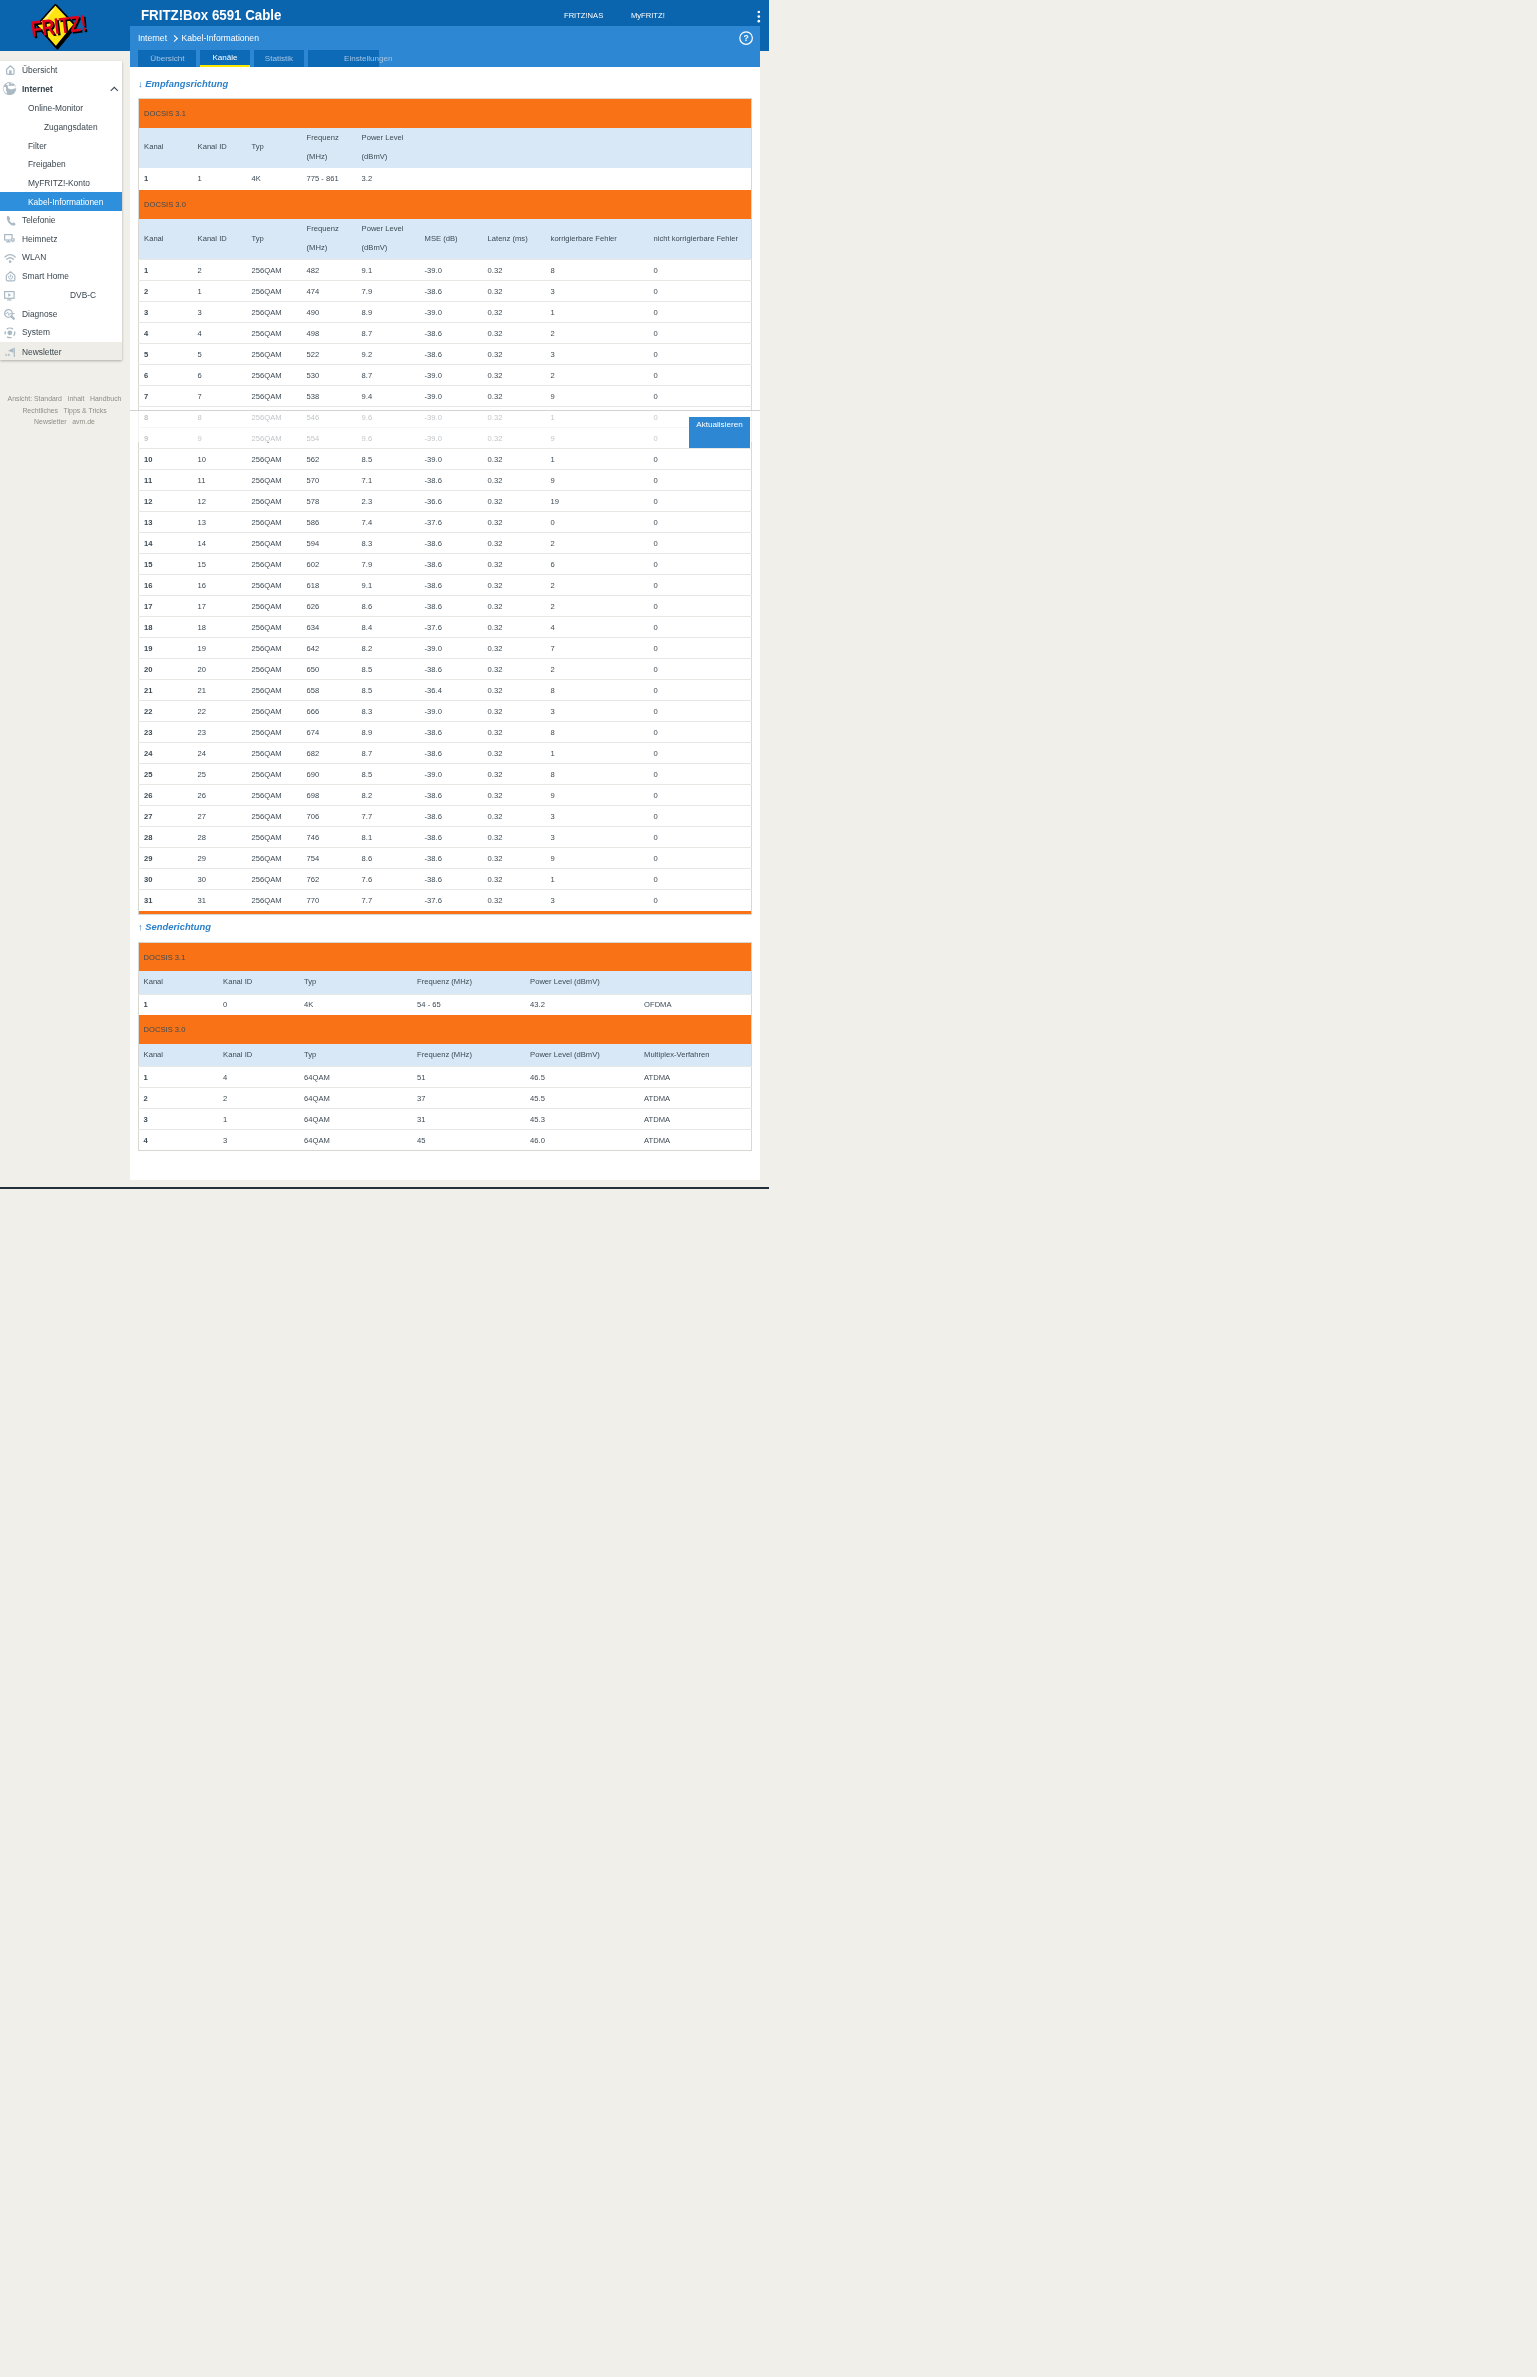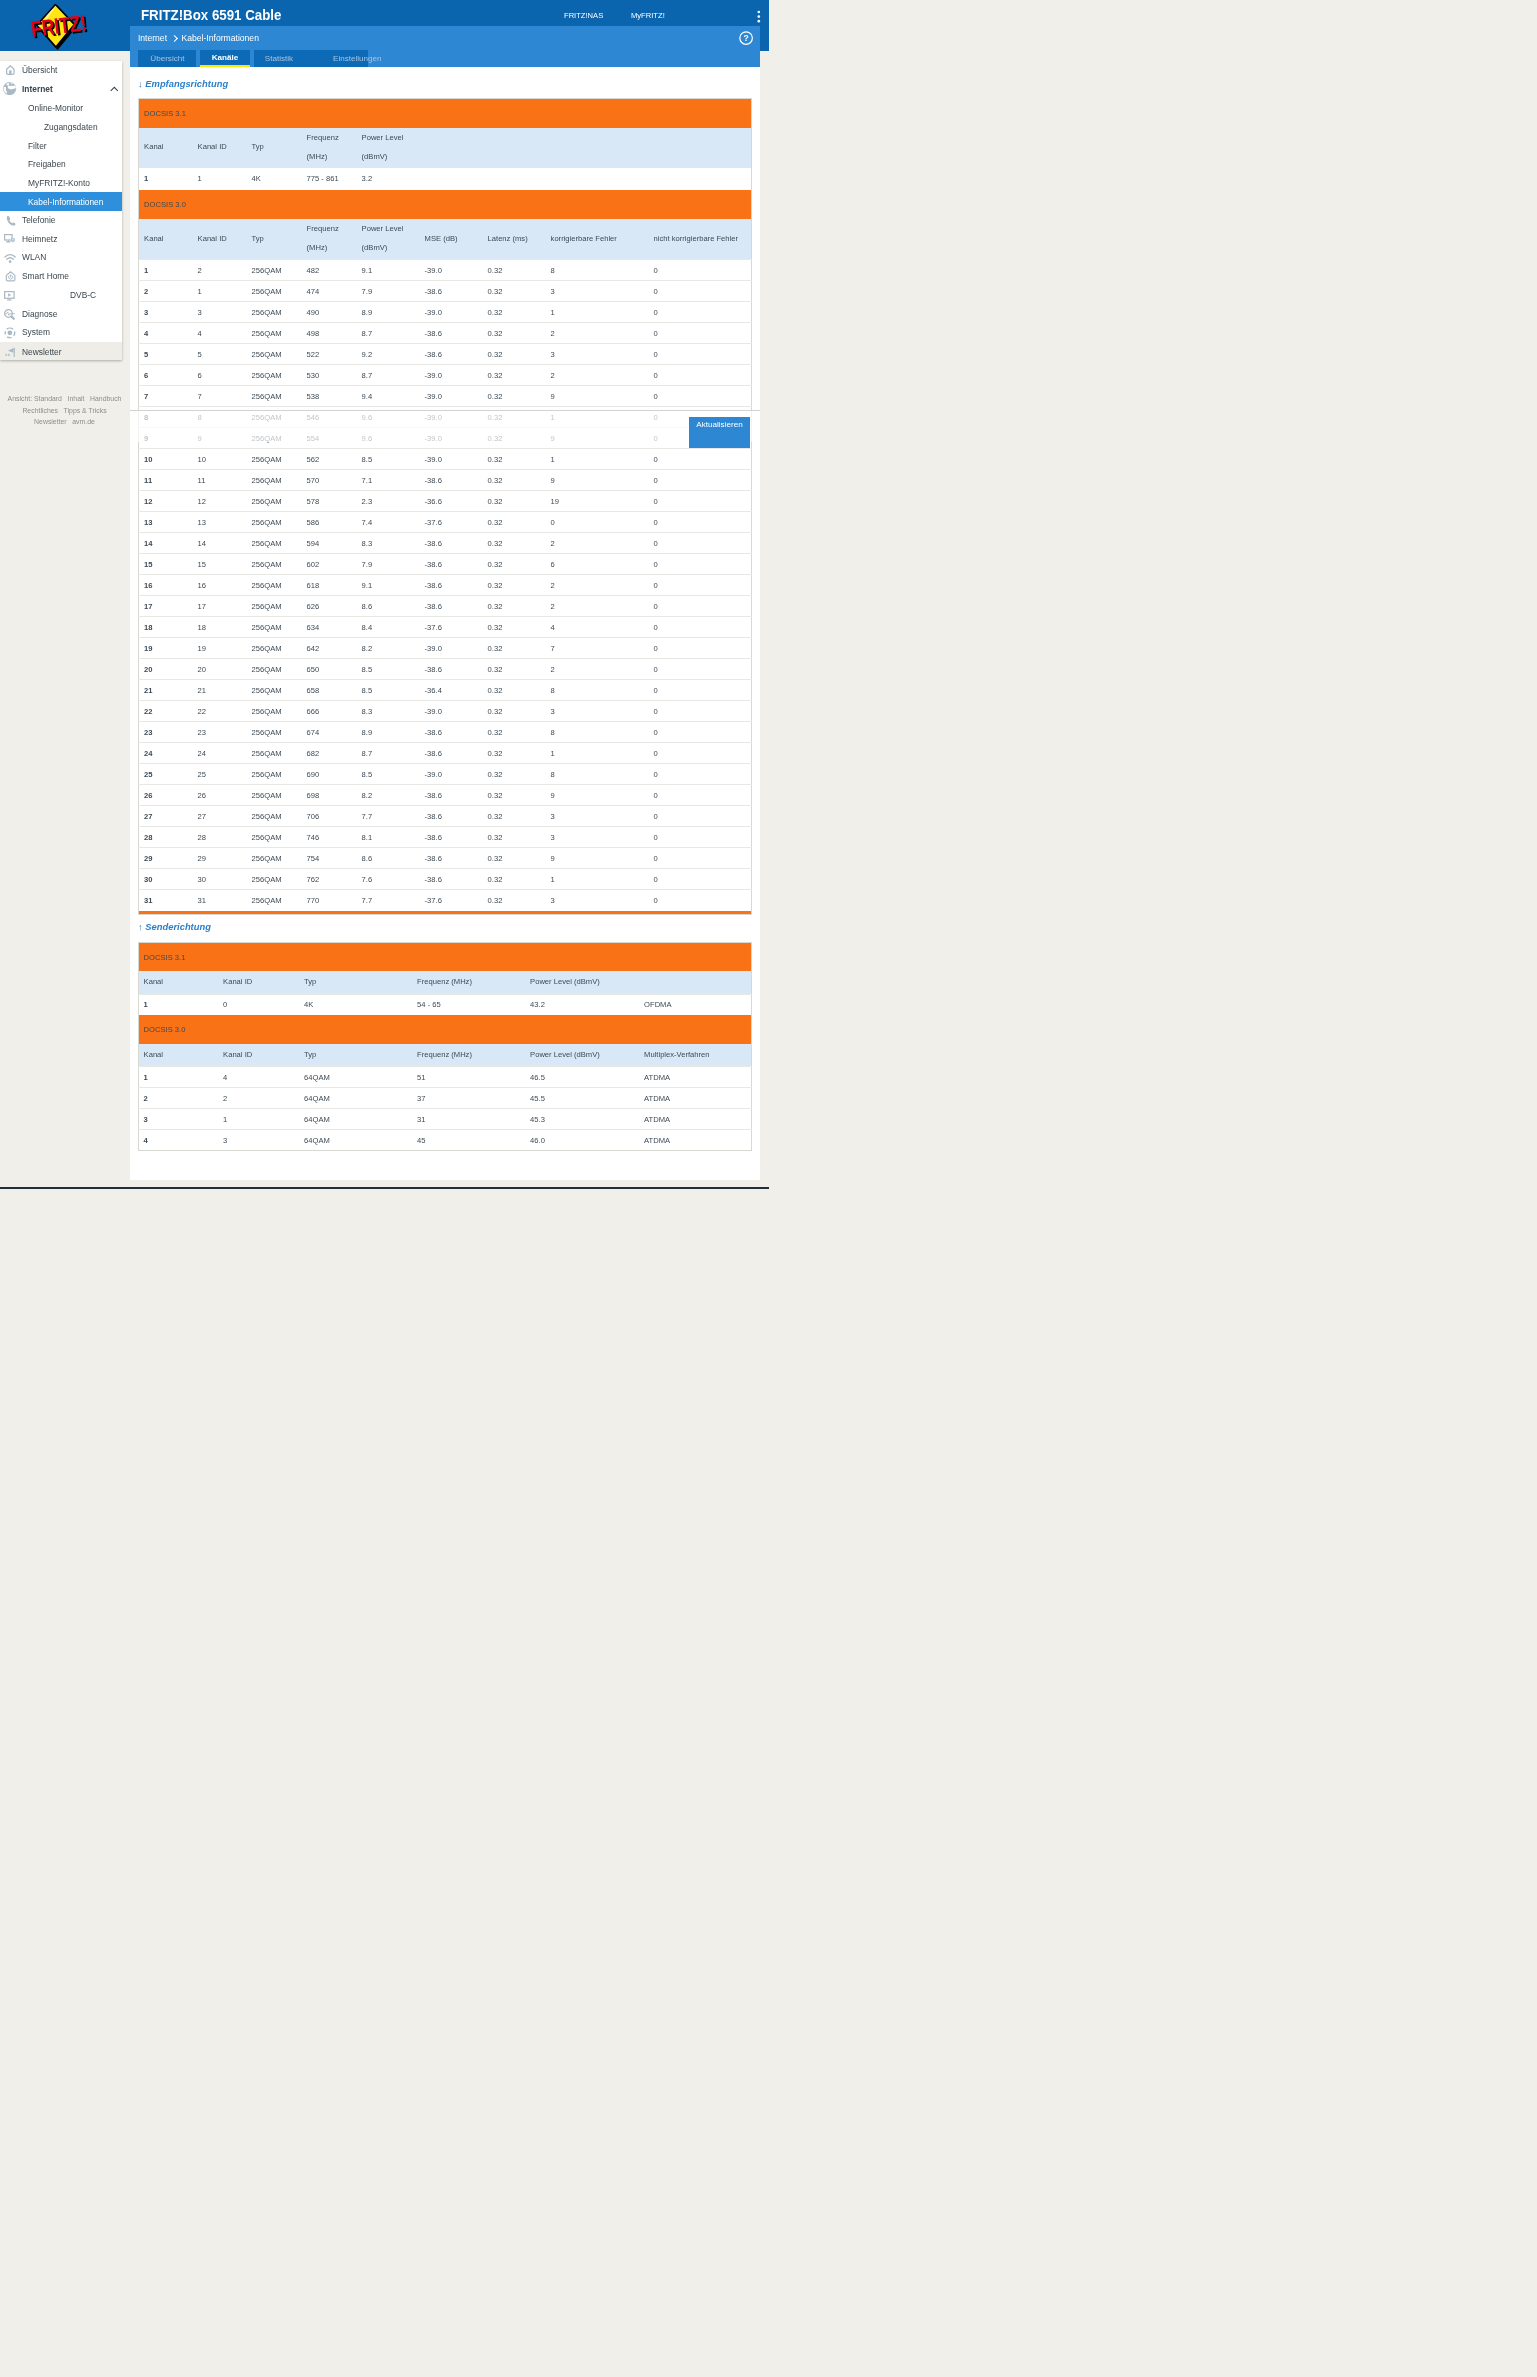--- a/index.html
+++ b/index.html
@@ -8,21 +8,21 @@
 #hdr{left:0;top:0;width:769px;height:51px;background:#0a64ae;}
 #title{left:141px;top:7.1px;font-size:14.7px;font-weight:bold;color:#fff;transform:scaleX(.905);transform-origin:left center;white-space:nowrap;}
 .hlink{top:11px;font-size:7.6px;color:#fff;}
 
 #crumb{left:130px;top:26.4px;width:630px;height:23.6px;background:#2e87d3;color:#fff;font-size:8.6px;line-height:23.4px;}
 #crumb .txt{position:absolute;left:7.9px;top:1px;}
 .sep{display:inline-block;width:4.8px;height:4.8px;border-top:1px solid #fff;border-right:1px solid #fff;transform:rotate(45deg);margin:0 5.1px 0.5px 4.6px;}
 
 #tabbar{left:130px;top:50px;width:630px;height:17.3px;background:#2e87d3;}
 .tab{position:absolute;top:0;height:17.3px;background:#0c6ab6;color:#a3c3e2;font-size:8.1px;text-align:center;line-height:17px;}
-.tab.act{color:#fff;font-weight:bold;border-bottom:2px solid #ffe800;line-height:15.3px;}
+.tab.act{color:#fff;font-weight:normal;border-bottom:2px solid #ffe800;line-height:15.3px;}
 
 #content{left:130px;top:67px;width:630px;height:1113px;background:#fff;}
 .h1{font-size:9.4px;font-weight:bold;color:#2a7fc9;font-style:italic;}
 
 table{border-collapse:collapse;table-layout:fixed;background:#f97316;border:0.5px solid #d8d8d3;font-size:7.6px;color:#3d4a54;}
 td{padding:0 0 0 5.1px;vertical-align:middle;white-space:nowrap;overflow:hidden;}
 .t2 td{padding-left:4.6px;}
 tr.grp td{height:29px;}
 tr.grp2 td{height:28.5px;}
 tr.hdr td{background:#d9e8f6;line-height:18.3px;}
@@ -77,21 +77,21 @@
   </div>
 <svg class="abs" style="left:739px;top:30.5px;" width="14.2" height="14.2" viewBox="0 0 28 28">
     <circle cx="14" cy="14" r="12.4" fill="none" stroke="#fff" stroke-width="2.4"></circle>
     <text x="14" y="20" font-size="17" font-weight="bold" fill="#fff" text-anchor="middle" font-family="Liberation Sans">?</text>
   </svg>
 
 <div class="abs" id="tabbar">
  <div class="tab" style="left:8.4px;width:58px;">Übersicht</div>
  <div class="tab act" style="left:70px;width:50px;">Kanäle</div>
  <div class="tab" style="left:124px;width:50px;">Statistik</div>
- <div class="tab" style="left:167px;width:71px;padding-left:36px;">Einstellungen</div>
+ <div class="tab" style="left:178px;width:71px;padding-left:36px;">Einstellungen</div>
 </div>
 
 <div class="abs" id="content"></div>
 <div class="abs h1" style="left:138px;top:78px;">↓ Empfangsrichtung</div>
 
 <table class="abs t1" style="left:138px;top:98px;width:614px;">
 <colgroup>
       <col style="width:54px">
       <col style="width:54px">
       <col style="width:55px">

